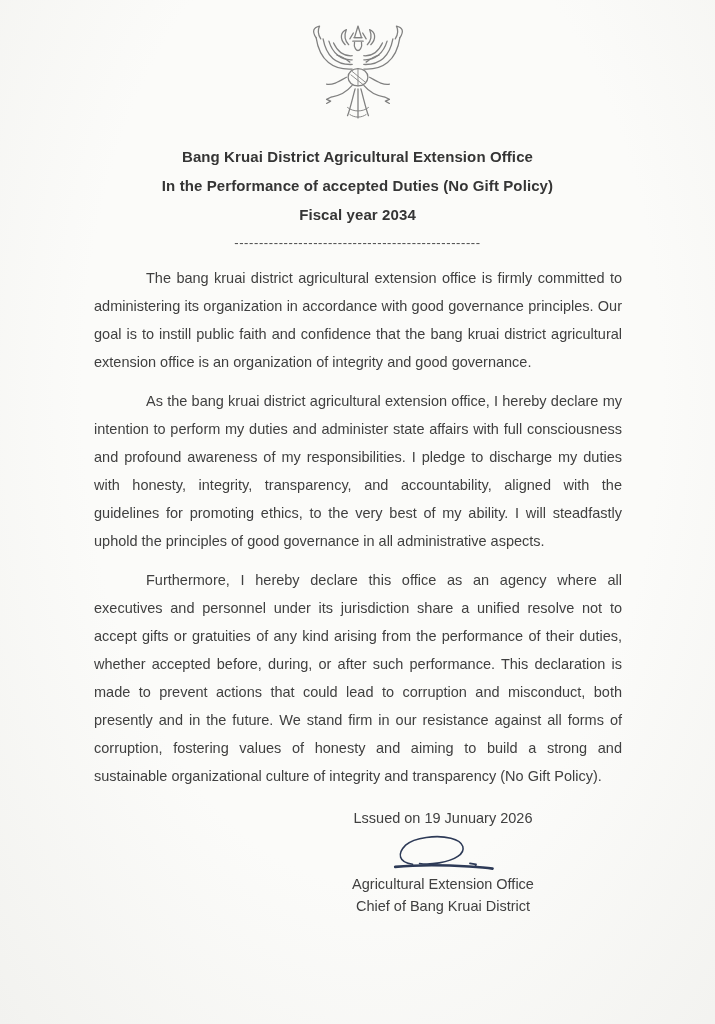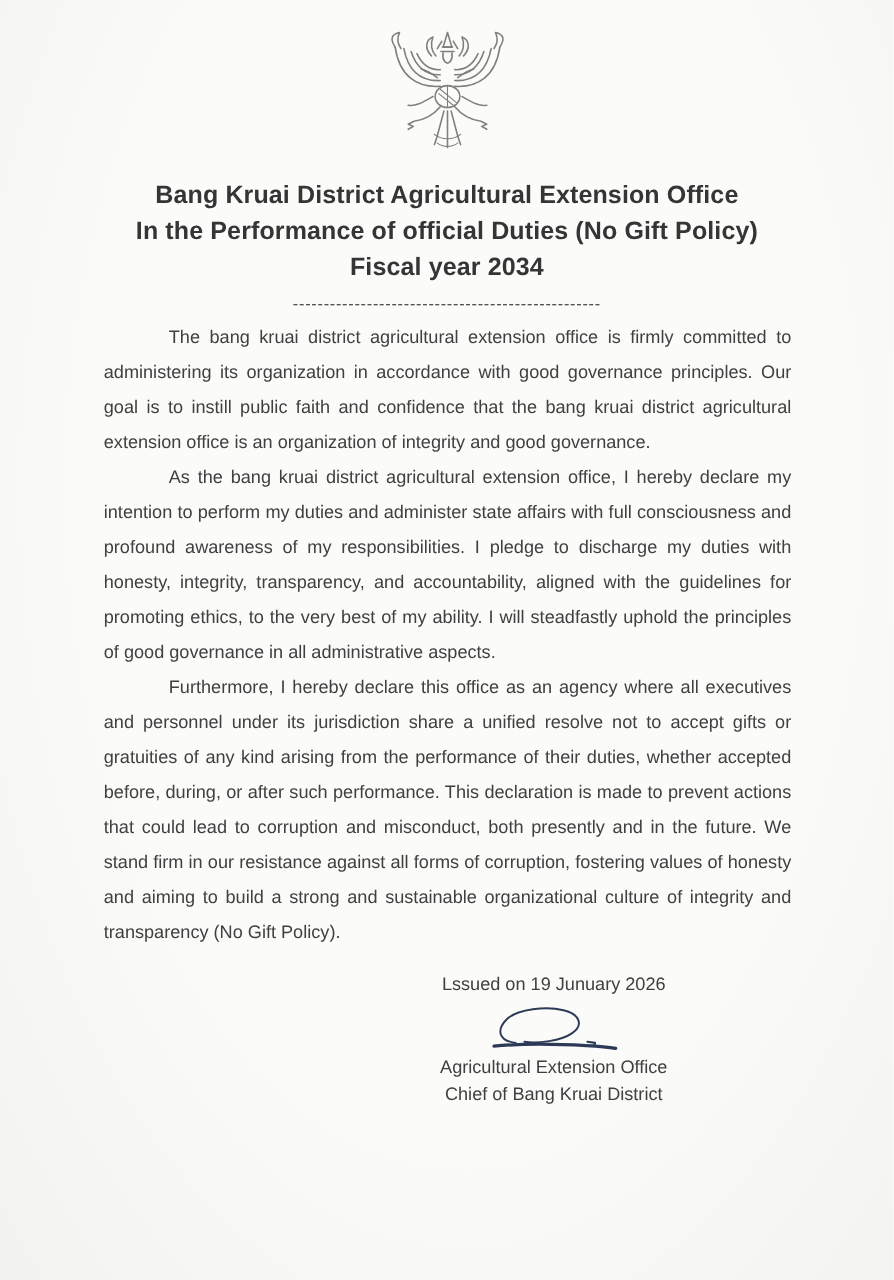--- a/index.html
+++ b/index.html
@@ -37,21 +37,21 @@
     height:112px;
     opacity:.85;
   }
   
   .doc-header{
     margin-top:7px;
     text-align:center;
     color:var(--heading-ink);
   }
   .h-line{
-    font-size:20px;
+    font-size:15px;
     font-weight:600;
     line-height:29px;
     letter-spacing:.1px;
   }
   .separator{
     margin-top:4px;
     font-size:13px;
     font-weight:400;
     letter-spacing:.6px;
     line-height:20px;
@@ -59,21 +59,21 @@
     white-space:nowrap;
   }
   
   .doc-body{
     margin:3px 82px 0 83px;
     font-size:14.5px;
     line-height:28px;
     text-align:justify;
   }
   .para{
-    margin:0;
+    margin:11px;
     text-indent:52px;
   }
   .para.closing{
     margin-top:7px;
   }
   
   .sig-block{
     width:310px;
     margin:17px 0 0 288px;
     text-align:center;
@@ -142,21 +142,21 @@
       <path d="M110,112 L110,162"></path>
       <path d="M105,112 C99,134 96,148 92,158"></path>
       <path d="M115,112 C121,134 124,148 128,158"></path>
       <path d="M92,144 C102,152 118,152 128,144" stroke-width="1.6"></path>
       <path d="M96,156 C104,162 116,162 124,156" stroke-width="1.6"></path>
     </svg>
   </div>
 
   <header class="doc-header">
     <div class="h-line">Bang Kruai District Agricultural Extension Office</div>
-    <div class="h-line">In the Performance of official Duties (No Gift Policy)</div>
+    <div class="h-line">In the Performance of accepted Duties (No Gift Policy)</div>
     <div class="h-line">Fiscal year 2034</div>
     <div class="separator">--------------------------------------------------</div>
   </header>
 
   <main class="doc-body">
     <p class="para">The bang kruai district agricultural extension office is firmly committed to administering its organization in accordance with good governance principles. Our goal is to instill public faith and confidence that the bang kruai district agricultural extension office is an organization of integrity and good governance.</p>
     <p class="para">As the bang kruai district agricultural extension office, I hereby declare my intention to perform my duties and administer state affairs with full consciousness and profound awareness of my responsibilities. I pledge to discharge my duties with honesty, integrity, transparency, and accountability, aligned with the guidelines for promoting ethics, to the very best of my ability. I will steadfastly uphold the principles of good governance in all administrative aspects.</p>
     <p class="para">Furthermore, I hereby declare this office as an agency where all executives and personnel under its jurisdiction share a unified resolve not to accept gifts or gratuities of any kind arising from the performance of their duties, whether accepted before, during, or after such performance. This declaration is made to prevent actions that could lead to corruption and misconduct, both presently and in the future. We stand firm in our resistance against all forms of corruption, fostering values of honesty and aiming to build a strong and sustainable organizational culture of integrity and transparency (No Gift Policy).</p>
   </main>
 

